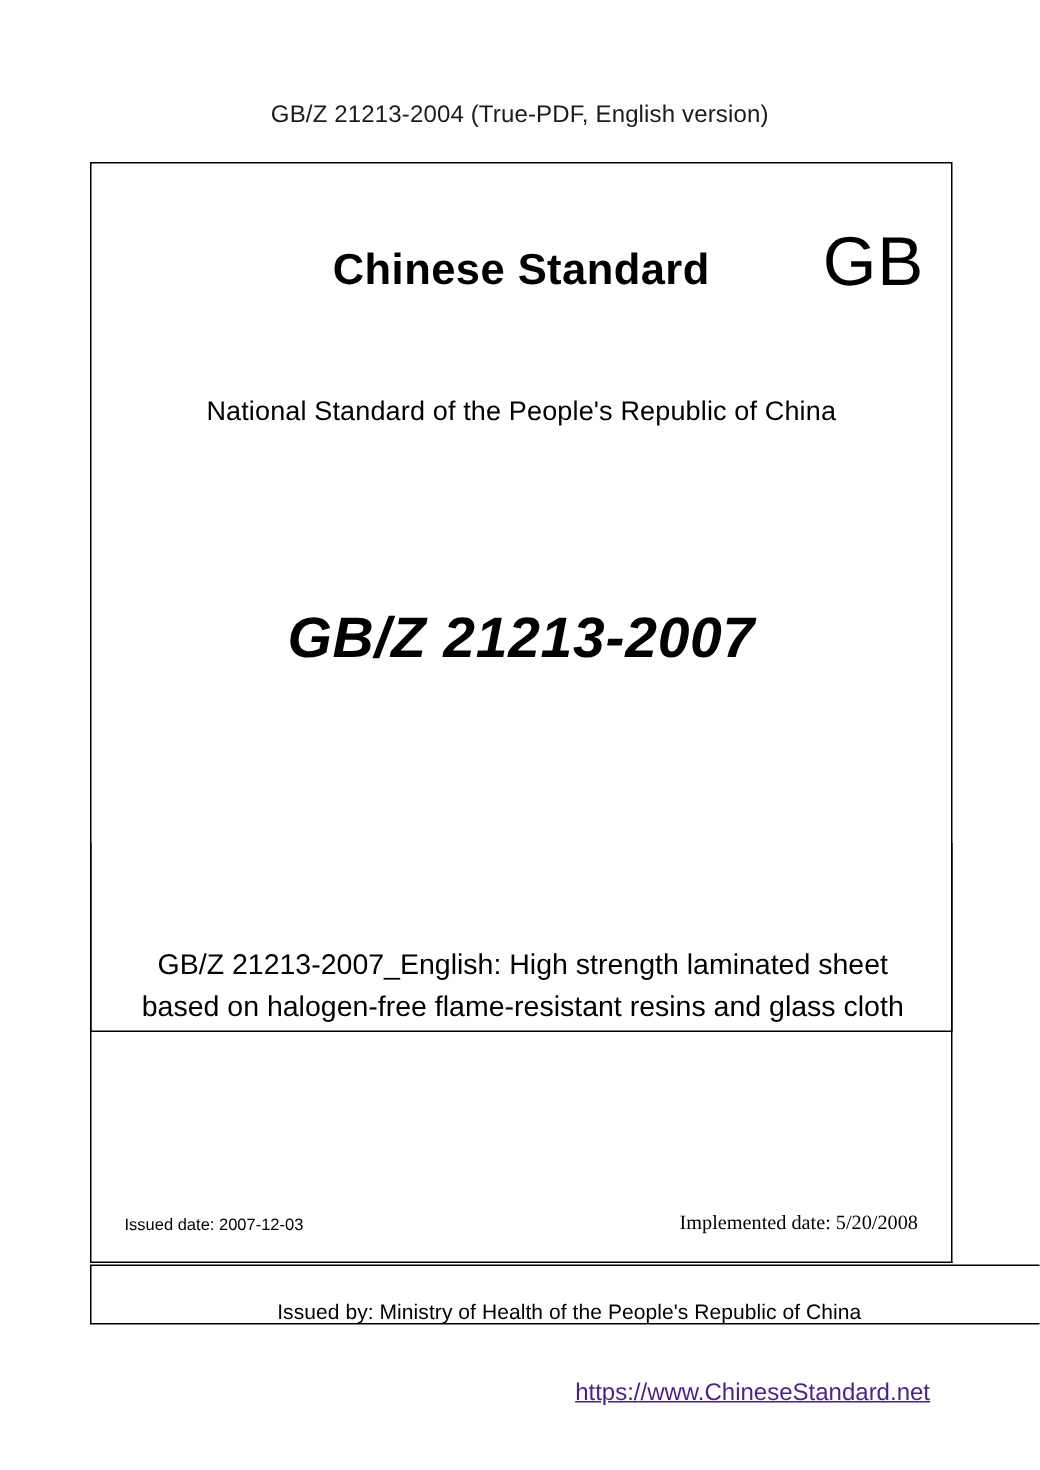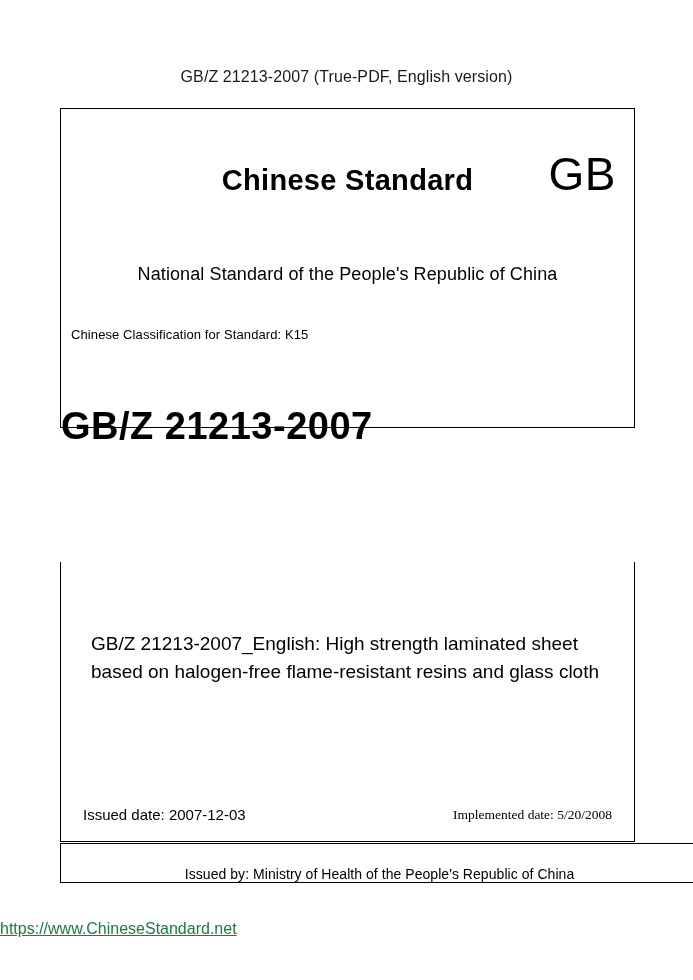--- a/index.html
+++ b/index.html
@@ -29,21 +29,21 @@
     text-align: center;
     font-size: 16px;
     color: #1a1a1a;
     letter-spacing: 0.1px;
   }
   .cover-box {
     position: absolute;
     left: 60px;
     top: 108px;
     width: 575px;
-    height: 320px;
+    height: 580px;
     border: 1px solid #000000;
     box-sizing: border-box;
   }
   .title-main {
     position: absolute;
     left: 0;
     top: 55px;
     width: 100%;
     text-align: center;
     font-size: 29px;
@@ -72,48 +72,50 @@
     left: 10px;
     top: 218px;
     font-size: 13px;
     letter-spacing: 0.1px;
   }
   .std-number {
     position: absolute;
     left: 0;
     top: 296px;
     width: 100%;
+    text-align: center;
     font-size: 38px;
     font-weight: bold;
     letter-spacing: 0.5px;
+    font-style: italic;
   }
   .desc-box {
     position: absolute;
     left: 60px;
     top: 562px;
     width: 575px;
     height: 280px;
     border: 1px solid #000000;
     border-top: none;
     box-sizing: border-box;
   }
   .desc-text {
     position: absolute;
     left: 30px;
     top: 68px;
     width: 515px;
-    text-align: left;
+    text-align: center;
     font-size: 19px;
     line-height: 28px;
   }
   .issued-date {
     position: absolute;
     left: 22px;
     bottom: 18px;
-    font-size: 15px;
+    font-size: 11px;
   }
   .implemented-date {
     position: absolute;
     right: 22px;
     bottom: 18px;
     font-size: 13.5px;
     font-family: Liberation Serif, serif;
   }
   .issuer-box {
     position: absolute;
@@ -129,38 +131,37 @@
   }
   .issuer-text {
     font-size: 14px;
     letter-spacing: 0.05px;
   }
   .site-link {
     position: absolute;
     top: 920px;
     left: 0;
     width: 620px;
-    text-align: left;
+    text-align: right;
     font-size: 16px;
-    color: #15803d;
+    color: #4c1d95;
     text-decoration: underline;
   }
 </style>
 </head>
 <body>
 
 <div class="page">
 
-  <div class="top-caption">GB/Z 21213-2007 (True-PDF, English version)</div>
+  <div class="top-caption">GB/Z 21213-2004 (True-PDF, English version)</div>
 
   <div class="cover-box">
     <div class="title-main">Chinese Standard</div>
     <div class="gb-mark">GB</div>
     <div class="nation-line">National Standard of the People's Republic of China</div>
-    <div class="classification">Chinese Classification for Standard: K15</div>
     <div class="std-number">GB/Z 21213-2007</div>
   </div>
 
   <div class="desc-box">
     <div class="desc-text">GB/Z 21213-2007_English: High strength laminated sheet based on halogen-free flame-resistant resins and glass cloth</div>
     <div class="issued-date">Issued date: 2007-12-03</div>
     <div class="implemented-date">Implemented date: 5/20/2008</div>
   </div>
 
   <div class="issuer-box">

